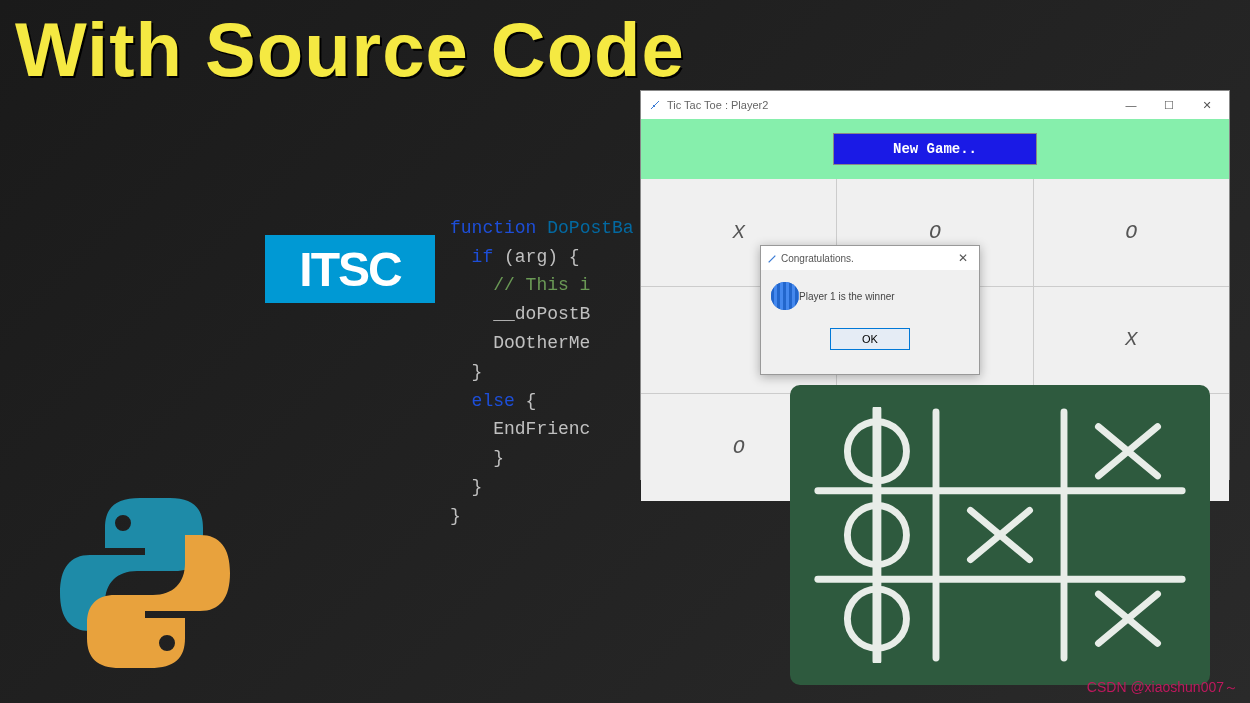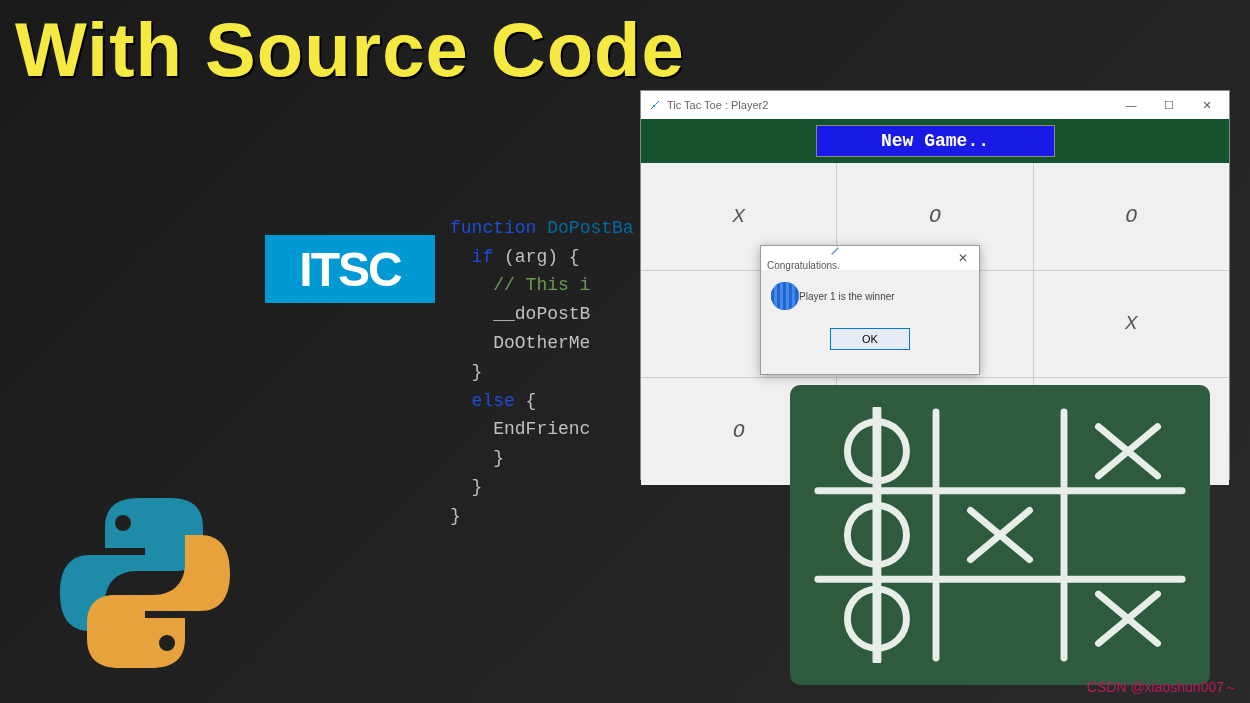--- a/index.html
+++ b/index.html
@@ -62,45 +62,45 @@
     .kw { color: #1d4ed8; }
     .fn { color: #0369a1; }
     .cm { color: #6a9955; text-align: center; }
     
     .game-window {
       position: absolute;
       top: 90px;
       left: 640px;
       width: 590px;
       height: 390px;
-      background: #14532d;
+      background: #86efac;
       border: 1px solid #888;
     }
     .win-titlebar {
       height: 28px;
       background: #fff;
       display: flex;
       align-items: center;
       justify-content: space-between;
       padding: 0 4px;
       font-size: 11px;
       color: #666;
     }
     .win-title-left { display: flex; align-items: center; gap: 6px; padding-left: 4px; }
     .win-feather { width: 12px; height: 12px; }
     .win-controls { display: flex; gap: 2px; }
     .win-btn { width: 36px; height: 24px; display: flex; align-items: center; justify-content: center; font-size: 11px; color: #555; }
     .new-game-btn {
-      margin: 6px auto;
-      width: 239px;
+      margin: 14px auto;
+      width: 204px;
       height: 32px;
       background: #1a1ae6;
       color: #fff;
       font-family: 'Courier New', monospace;
-      font-size: 18px;
+      font-size: 14px;
       font-weight: bold;
       display: flex;
       align-items: center;
       justify-content: center;
       border: 1px solid #888;
     }
     .game-grid {
       display: grid;
       grid-template-columns: repeat(3, 1fr);
       grid-template-rows: repeat(3, 1fr);
@@ -238,21 +238,21 @@
     <div class="cell"></div>
     <div class="cell">X</div>
     <div class="cell">O</div>
     <div class="cell"></div>
     <div class="cell"></div>
   </div>
 </div>
 
 <div class="dialog">
   <div class="dialog-titlebar">
-    <span style="display:flex;align-items:flex-end;gap:4px;flex-direction:column;">
+    <span style="display:flex;align-items:flex-end;gap:4px;">
       <svg width="10" height="10" viewBox="0 0 24 24">
           <path d="M20 4 L4 20" stroke="#3a7bd5" stroke-width="3"></path>
         </svg>
       <span>Congratulations.</span>
     </span>
     <span class="dialog-close">✕</span>
   </div>
   <div class="dialog-body">
     <div class="dialog-icon"></div>
     <span>Player 1 is the winner</span>

